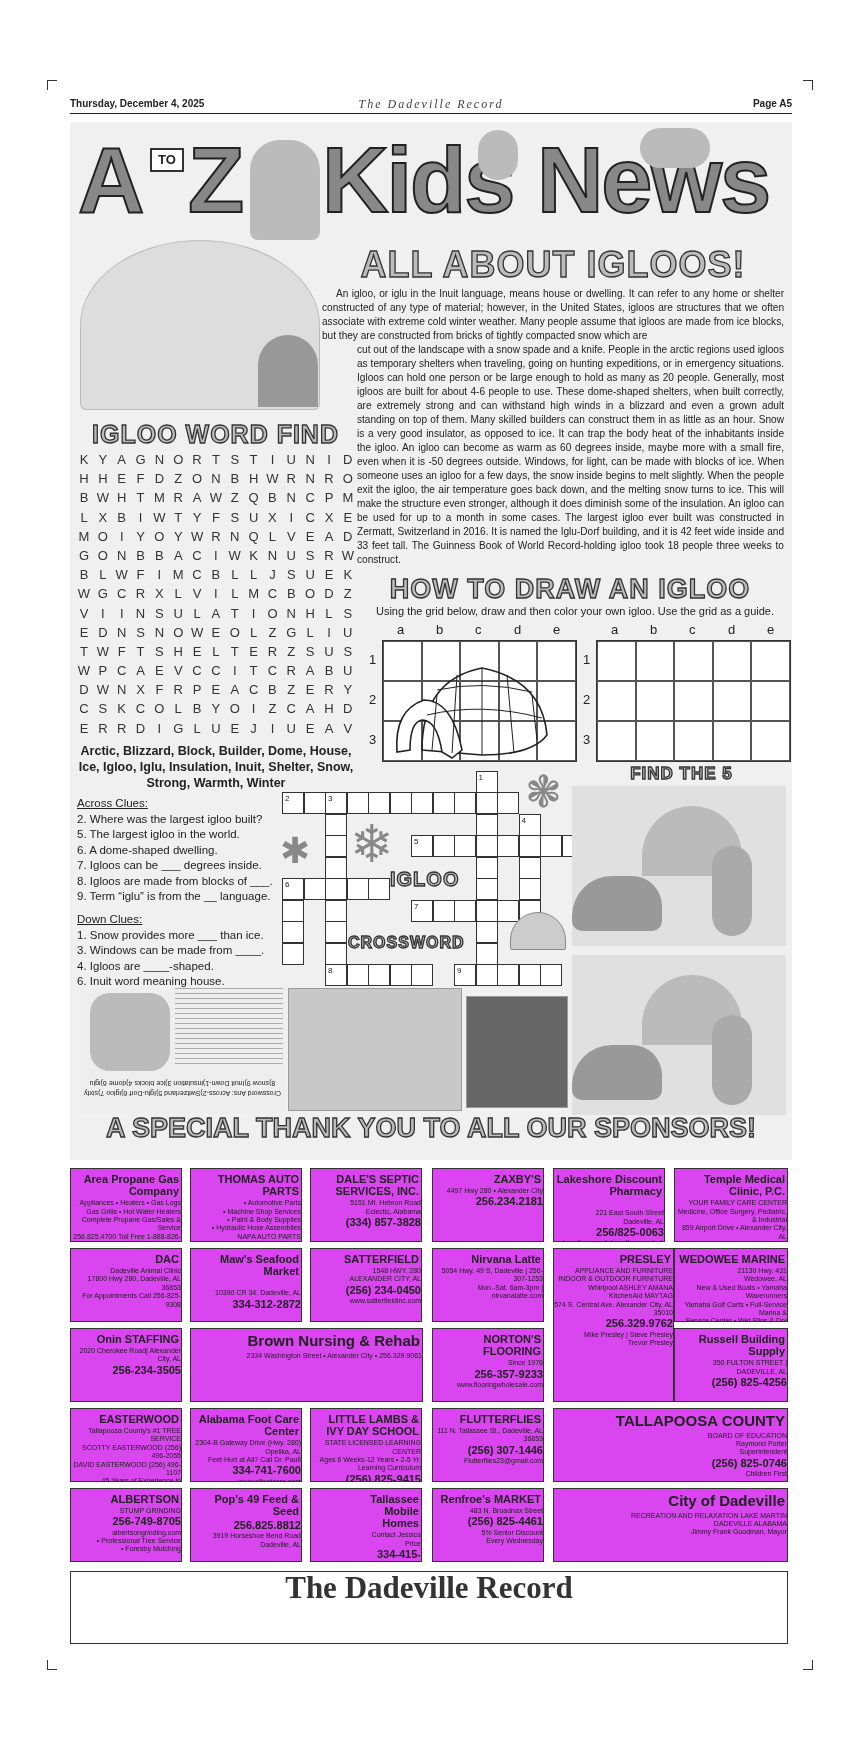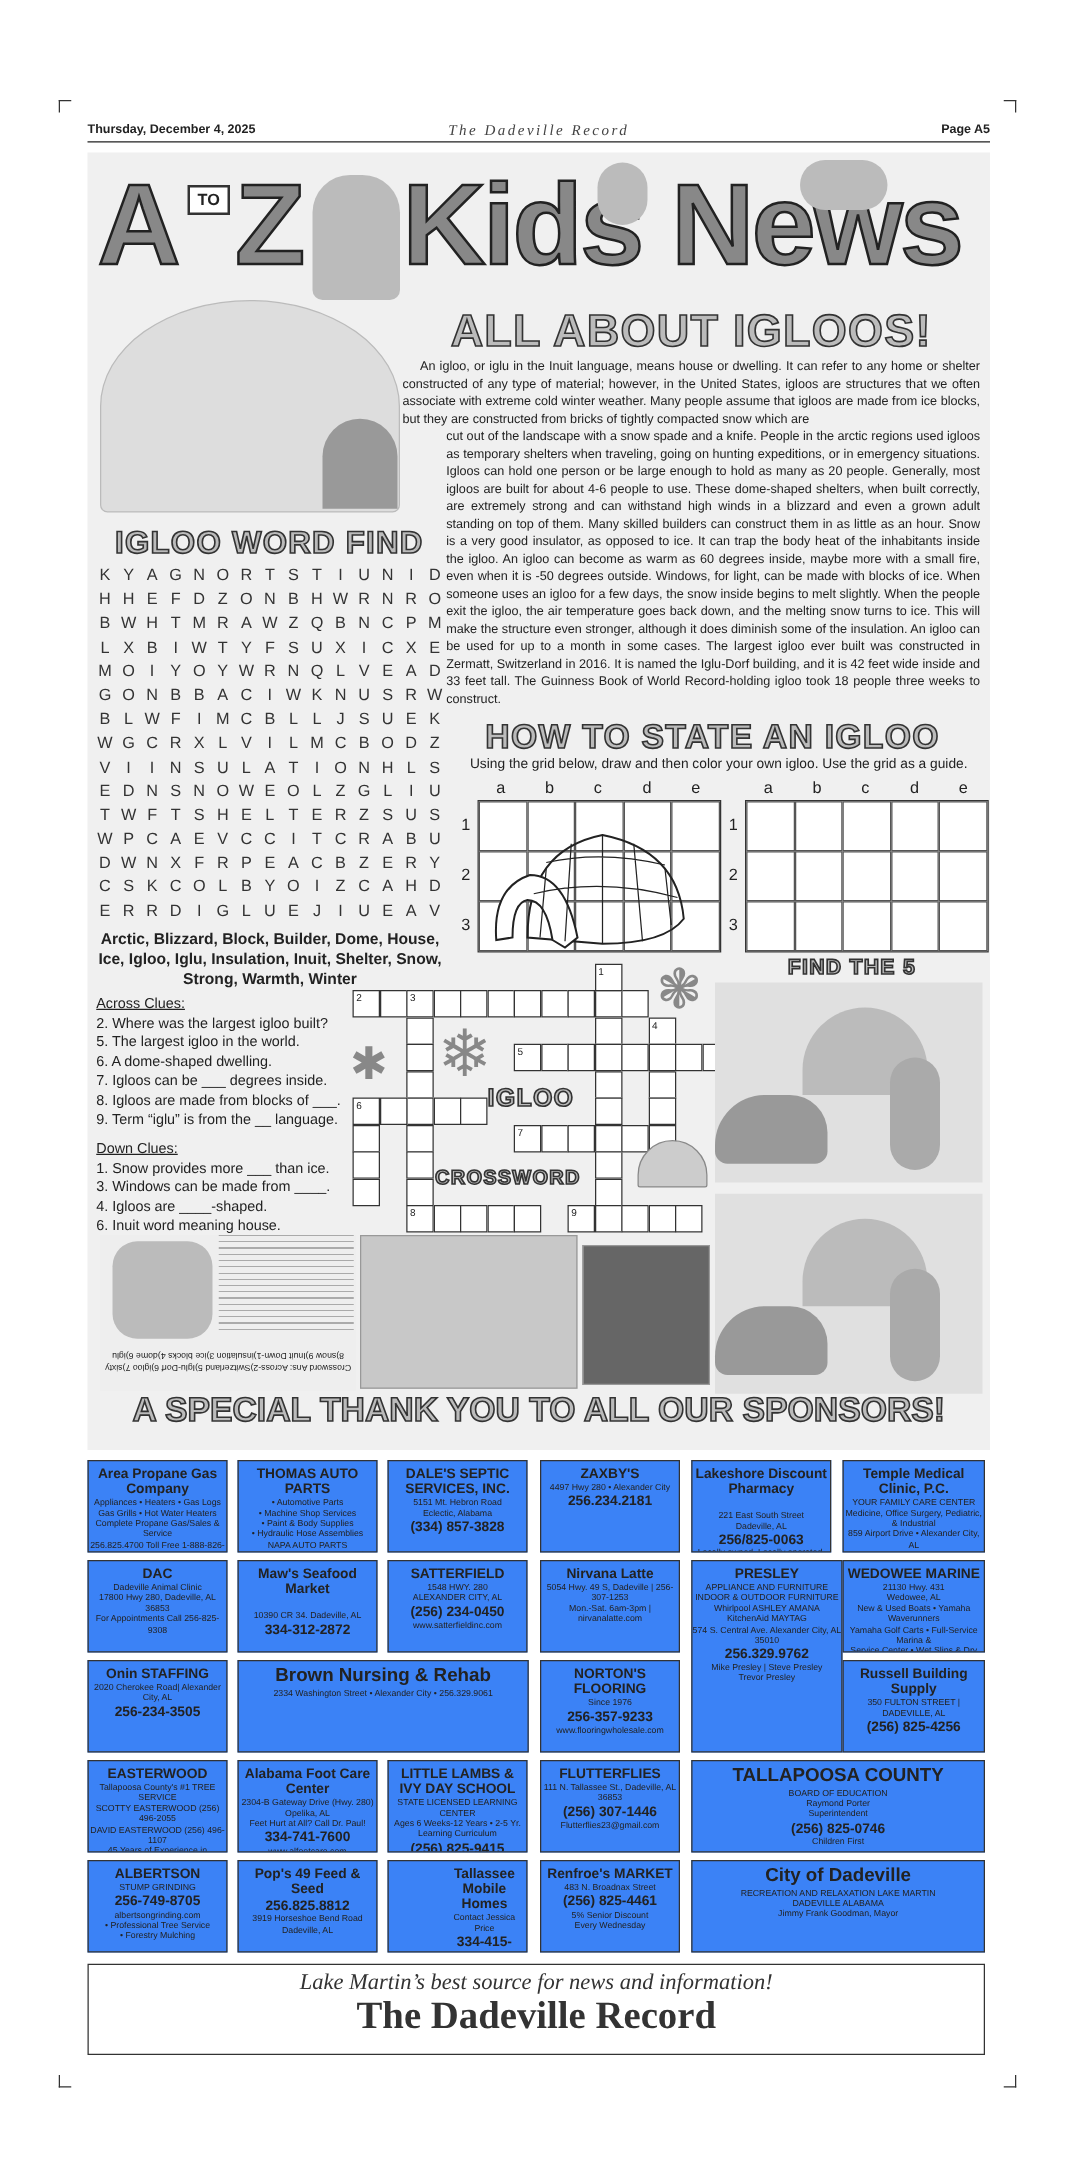--- a/index.html
+++ b/index.html
@@ -22,21 +22,21 @@
 .words{position:absolute;left:75px;top:743px;width:282px;text-align:center;font-size:12.5px;font-weight:bold;line-height:16px}
 .clues{position:absolute;left:77px;font-size:11.5px;line-height:15.5px}
 .clues .h{text-decoration:underline}
 .grid{position:absolute;border:1px solid #333;display:grid;background:#fff}
 .grid div{border:1px solid #555}
 .lbl{position:absolute;font-size:13px;color:#222}
 .cw{position:absolute;width:22px;height:22px;border:1.5px solid #333;background:#fff;font-size:8px;padding:1px 2px}
 .snow{position:absolute;color:#888;font-size:34px;line-height:1}
 .pic{position:absolute;background:#ccc;border:1px solid #999}
 .thanks{position:absolute;left:70px;top:1113px;width:722px;text-align:center;font-size:27px;letter-spacing:0}
-.ad{position:absolute;border:1.5px solid #333;background:#3b82f6;overflow:hidden;text-align:center;font-size:7px;line-height:1.2;color:#222}
+.ad{position:absolute;border:1.5px solid #333;background:#d946ef;overflow:hidden;text-align:right;font-size:7px;line-height:1.2;color:#222}
 .ad .t{font-weight:bold}
 .foot{position:absolute;left:70px;top:1571px;width:718px;height:73px;border:1.5px solid #333;text-align:center;font-family:"Liberation Serif",serif}
 .foot .tag{font-style:italic;font-size:18px;color:#333;margin-top:3px}
 .foot .name{font-size:31px;font-weight:bold;color:#333;line-height:32px}
 .foot .sub{font-family:"Liberation Sans",sans-serif;font-size:14px;color:#333}
 </style>
 </head>
 <body>
 
 <div class="crop" style="left:47px;top:80px;border-width:1px 0 0 1px"></div>
@@ -320,21 +320,21 @@
       <span>J</span>
       <span>I</span>
       <span>U</span>
       <span>E</span>
       <span>A</span>
       <span>V</span>
     </div>
   </div>
 <div class="words">Arctic, Blizzard, Block, Builder, Dome, House, Ice, Igloo, Iglu, Insulation, Inuit, Shelter, Snow, Strong, Warmth, Winter</div>
 
-<div class="abs otl" style="left:370px;top:574px;font-size:27px;width:400px;text-align:center">HOW TO STATE AN IGLOO</div>
+<div class="abs otl" style="left:370px;top:574px;font-size:27px;width:400px;text-align:center">HOW TO DRAW AN IGLOO</div>
 <div class="abs" style="left:370px;top:605px;font-size:11px;width:410px;text-align:center">Using the grid below, draw and then color your own igloo. Use the grid as a guide.</div>
 
 <div id="lblsA">
     <div class="lbl" style="left: 397px; top: 622px;">a</div>
     <div class="lbl" style="left: 436px; top: 622px;">b</div>
     <div class="lbl" style="left: 475px; top: 622px;">c</div>
     <div class="lbl" style="left: 514px; top: 622px;">d</div>
     <div class="lbl" style="left: 553px; top: 622px;">e</div>
     <div class="lbl" style="left: 369px; top: 652px;">1</div>
     <div class="lbl" style="left: 369px; top: 692px;">2</div>
@@ -664,15 +664,14 @@
     </div>
     <div class="ad" style="left: 553px; top: 1488px; width: 235px; height: 74px;">
       <div class="t" style="font-size: 15px; margin: 4px 2px 2px; line-height: 1.1;">City of Dadeville</div>
       <div>RECREATION AND RELAXATION LAKE MARTIN</div>
       <div>DADEVILLE ALABAMA</div>
       <div>Jimmy Frank Goodman, Mayor</div>
     </div>
   </div>
 
 <div class="foot">
-  <div class="tag">Lake Martin’s best source for news and information!</div>
   <div class="name">The Dadeville Record</div>
 </div>
 
 </body></html>

